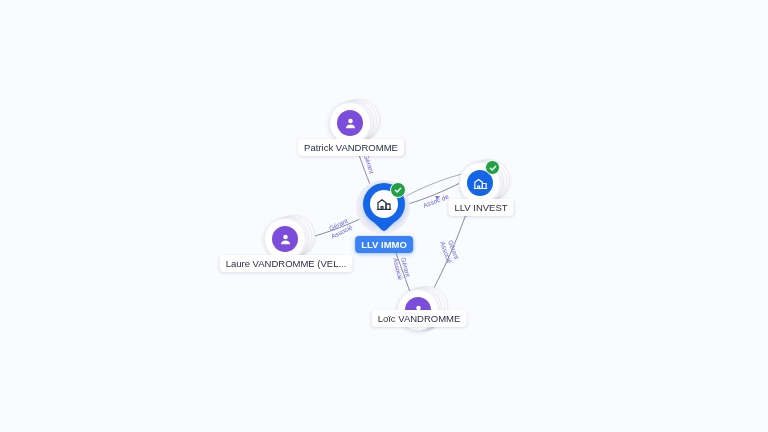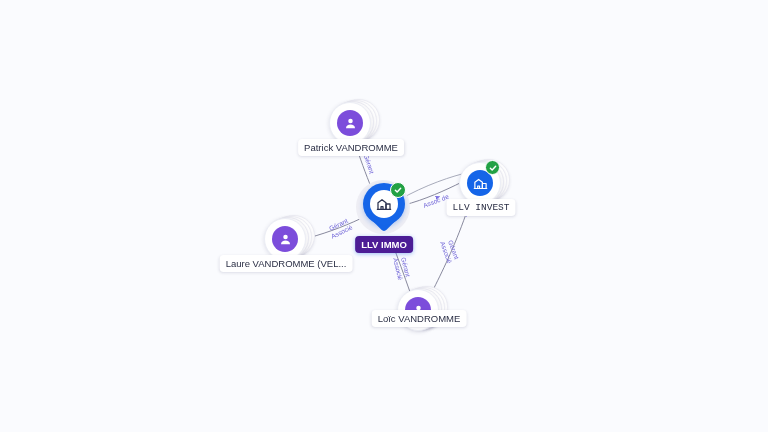--- a/index.html
+++ b/index.html
@@ -157,21 +157,21 @@
     border-radius: 4px;
     padding: 2px 6px;
     font-size: 9.5px;
     color: #2b2f45;
     white-space: nowrap;
     box-shadow: 0 1px 3px rgba(40,40,90,0.14);
     line-height: 13px;
     text-align: right;
   }
   .node-label.highlight {
-    background: #4c1d95;
+    background: #3b82f6;
     color: #ffffff;
     font-weight: bold;
     font-size: 9.5px;
     box-shadow: 0 1px 4px rgba(21,101,232,0.40);
   }
 
   
   .edge-label {
     position: absolute;
     transform-origin: center center;
@@ -263,21 +263,21 @@
           </svg>
         </div>
       </div>
       <div class="check-badge" style="left:26px; top:-2px;">
         <svg width="8" height="8" viewBox="0 0 24 24" fill="none" stroke="#ffffff" stroke-width="4.2" stroke-linecap="round" stroke-linejoin="round">
           <path d="M4 12.5 L9.5 18 L20 6.5"></path>
         </svg>
       </div>
     </div>
   </div>
-  <div class="node-label" style="left:481px; top:199px;font-family:Liberation Mono, monospace;"><span>LLV INVEST</span></div>
+  <div class="node-label" style="left:481px; top:199px;"><span>LLV INVEST</span></div>
 
   <div class="node" style="left:286px; top:240px;">
     <div class="stack">
       <div class="layer l3"></div>
       <div class="layer l2"></div>
       <div class="layer l1"></div>
       <div class="avatar-holder">
         <div class="avatar-circle person">
           <svg width="15" height="15" viewBox="0 0 24 24" fill="#ffffff">
             <circle cx="12" cy="8" r="3.6"></circle>

